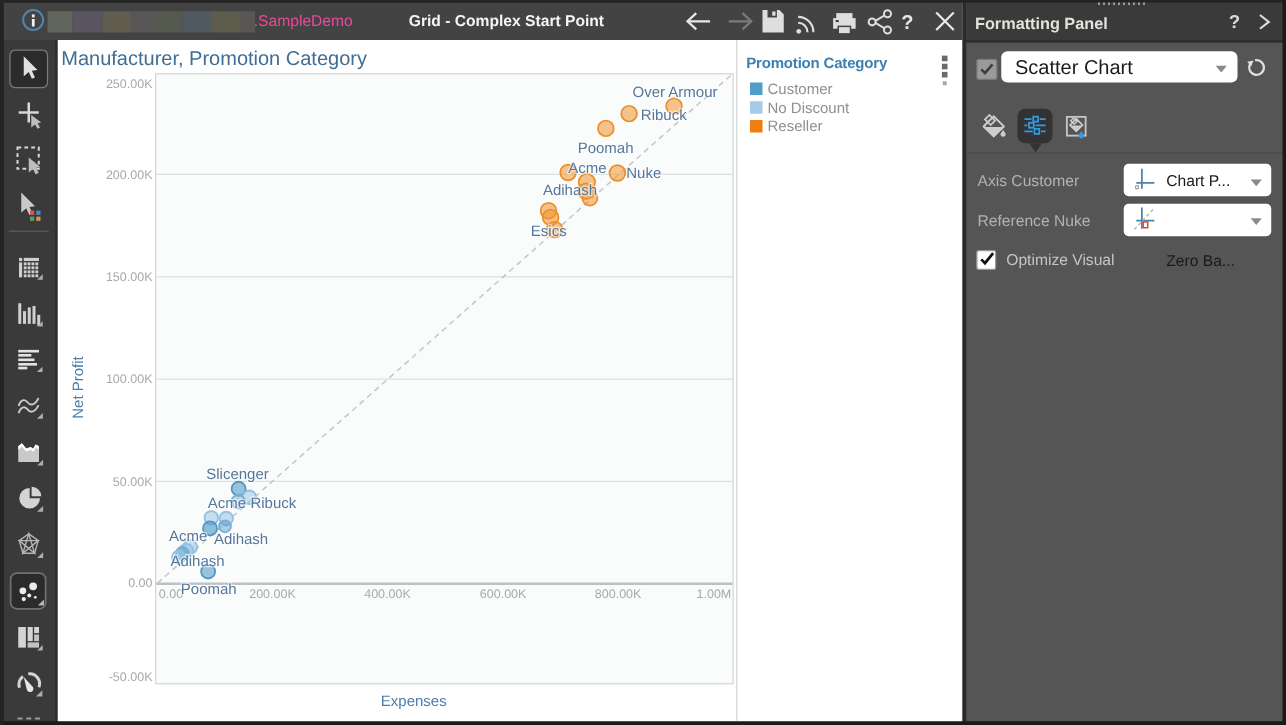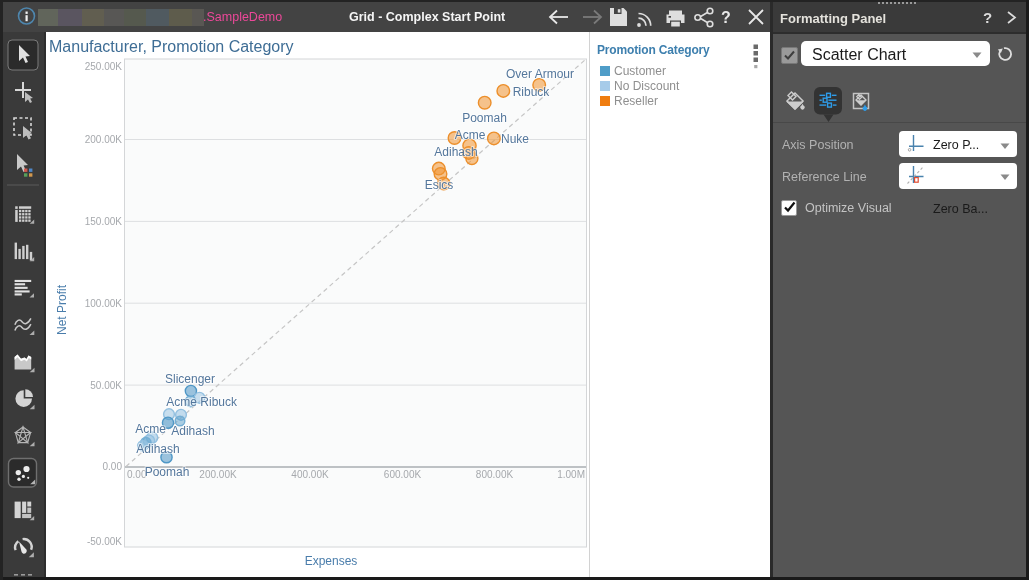--- a/index.html
+++ b/index.html
@@ -21,21 +21,21 @@
 <div class="abs" style="left:38px;top:9px;width:20px;height:17px;background:#61655b;"></div>
 <div class="abs" style="left:58px;top:9px;width:24px;height:17px;background:#5a5560;"></div>
 <div class="abs" style="left:82px;top:9px;width:22px;height:17px;background:#615e50;"></div>
 <div class="abs" style="left:104px;top:9px;width:20px;height:17px;background:#585755;"></div>
 <div class="abs" style="left:124px;top:9px;width:22px;height:17px;background:#55594e;"></div>
 <div class="abs" style="left:146px;top:9px;width:23px;height:17px;background:#505a60;"></div>
 <div class="abs" style="left:169px;top:9px;width:23px;height:17px;background:#5e5c4c;"></div>
 <div class="abs" style="left:192px;top:9px;width:12px;height:17px;background:#595753;"></div>
 
 <div class="abs" style="left:203px;top:9px;height:17px;line-height:17px;color:#ec4899;font-size:12.5px;">.SampleDemo</div>
-<div class="abs" style="left:349px;top:9px;height:17px;line-height:17px;color:#f5f5f5;font-size:12.5px;font-weight:bold;white-space:nowrap;">Grid - Complex Start Point</div>
+<div class="abs" style="left:327px;top:9px;height:17px;line-height:17px;color:#f5f5f5;font-size:12.5px;font-weight:bold;white-space:nowrap;">Grid - Complex Start Point</div>
 
 <svg class="abs" style="left:546px;top:6px;" width="224px" height="22" viewBox="0 0 224 22">
 
   <g stroke="#e8e8e8" stroke-width="1.8" fill="none">
     <path d="M4 11 H22"></path>
       <path d="M11 4.5 L4 11 L11 17.5"></path>
   </g>
 
   <g stroke="#7a7a7a" stroke-width="1.8" fill="none" transform="translate(33,0)">
     <path d="M4 11 H22"></path>
@@ -363,32 +363,32 @@
       <path d="M0 9 L8 1 L16 9 L8 17 Z" fill="none" stroke="#cdcdcd" stroke-width="2.2"></path>
       <path d="M-0.8 9.5 L16.8 9.5 L8 18 Z" fill="#cdcdcd"></path>
       <path d="M1 3.5 L4.5 0 L9 4.5 L5.5 8 Z" fill="none" stroke="#cdcdcd" stroke-width="2"></path>
     </g>
     <path d="M13.0 13.6 a2.2 2.2 0 1 1 -2.1 0 l1.05 -2.0 Z" fill="#2f9ce8"></path>
   </g>
 </svg>
 
 <div class="abs" style="left:773px;top:121.5px;width:256px;height:1px;background:#484848;"></div>
 
-<div class="abs" style="left:782px;top:138px;font-size:12.5px;color:#b2b2b2;">Axis Position</div>
+<div class="abs" style="left:782px;top:138px;font-size:12.5px;color:#b2b2b2;">Axis Customer</div>
 <div class="abs" style="left:899px;top:131px;width:118px;height:26px;background:#fff;border-radius:4px;"></div>
 <svg class="abs" style="left:905px;top:133px;" width="20" height="20" viewBox="0 0 20 20">
   <path d="M4 13.2 H18.5 M8.5 2 V18" stroke="#4982ad" stroke-width="1.4"></path>
   <circle cx="4.6" cy="16.8" r="1.3" fill="none" stroke="#9a9a9a" stroke-width="0.9"></circle>
 </svg>
-<div class="abs" style="left:933px;top:138px;font-size:12.5px;color:#1a1a1a;">Zero P...</div>
+<div class="abs" style="left:933px;top:138px;font-size:12.5px;color:#1a1a1a;">Chart P...</div>
 <svg class="abs" style="left:999.5px;top:142.5px;" width="10" height="7" viewBox="0 0 10 7">
   <path d="M0.5 0.5 L5 6 L9.5 0.5 Z" fill="#8a8a8a"></path>
 </svg>
 
-<div class="abs" style="left:782px;top:170px;font-size:12.5px;color:#b2b2b2;">Reference Line</div>
+<div class="abs" style="left:782px;top:170px;font-size:12.5px;color:#b2b2b2;">Reference Nuke</div>
 <div class="abs" style="left:899px;top:163px;width:118px;height:26px;background:#fff;border-radius:4px;"></div>
 <svg class="abs" style="left:905px;top:164px;" width="20" height="22" viewBox="0 0 20 22">
   <path d="M4 12.5 H18.5 M8.5 2 V19" stroke="#4982ad" stroke-width="1.4"></path>
   <path d="M2.5 19.5 L18 3" stroke="#b0b0b0" stroke-width="1.1" stroke-dasharray="2.6 2.2"></path>
   <rect x="9.6" y="13.6" width="3.6" height="4.6" fill="none" stroke="#e04b30" stroke-width="1.2"></rect>
 </svg>
 <div class="abs" style="left:933px;top:170px;font-size:12.5px;color:#1a1a1a;margin-top:32px;">Zero Ba...</div>
 <svg class="abs" style="left:999.5px;top:174px;" width="10" height="7" viewBox="0 0 10 7">
   <path d="M0.5 0.5 L5 6 L9.5 0.5 Z" fill="#8a8a8a"></path>
 </svg>

